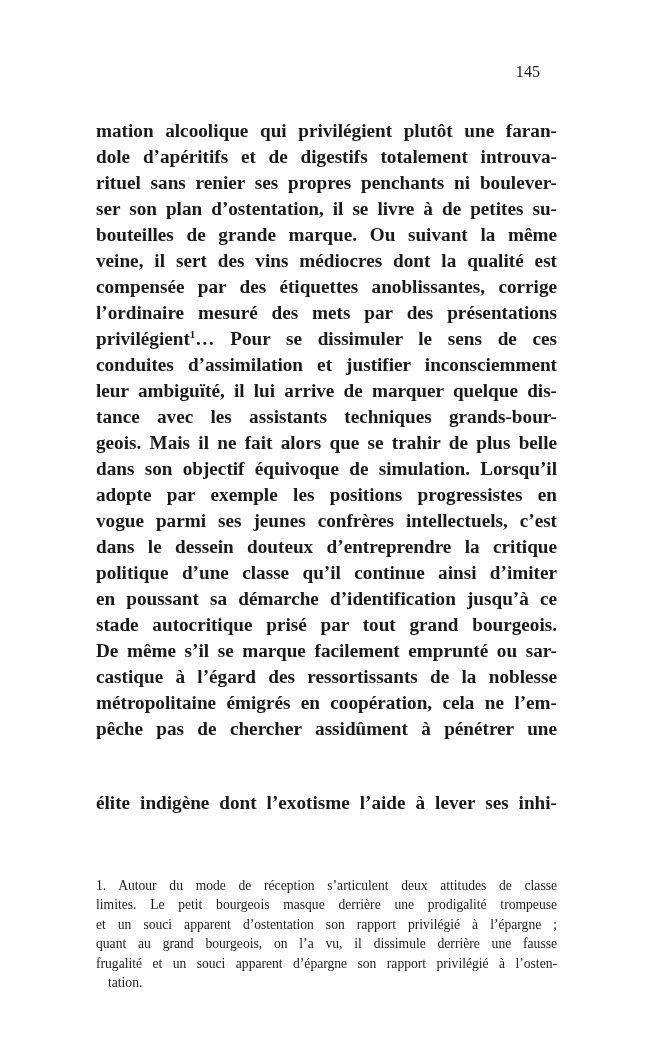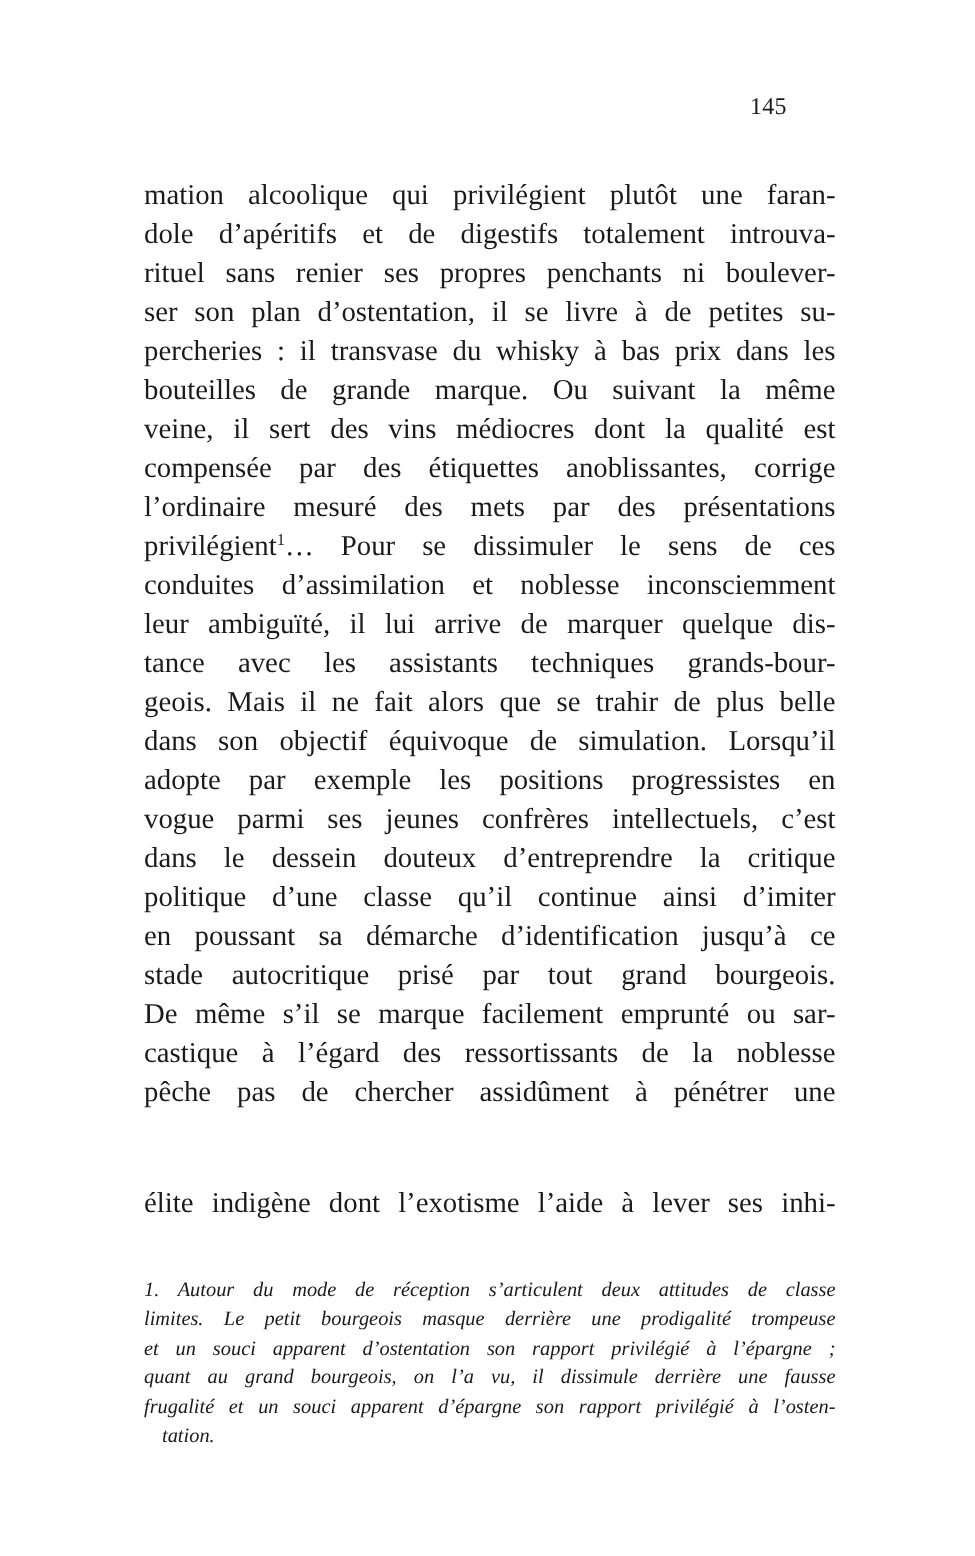--- a/index.html
+++ b/index.html
@@ -13,31 +13,32 @@
       position: relative;
       overflow: hidden;
       color: #1a1a1a;
       font-family: "Liberation Serif", "DejaVu Serif", serif;
     }
     .page-number {
       position: absolute;
       top: 62px;
       left: 500px;
       width: 56px;
-      text-align: left;
+      text-align: center;
       font-size: 16px;
       line-height: 20px;
       letter-spacing: 0.2px;
     }
     .body-text {
       position: absolute;
       top: 118px;
       left: 96px;
       width: 461px;
       margin: 0;
+      font-weight: bold;
     }
     .body-line {
       display: block;
       height: 26px;
       line-height: 26px;
       font-size: 19.2px;
       text-align: justify;
       text-align-last: justify;
       white-space: nowrap;
       overflow: visible;
@@ -46,25 +47,24 @@
       text-align-last: justify;
       margin-top: 48px;
     }
     .body-line sup {
       font-size: 11px;
       line-height: 0;
       vertical-align: 7px;
     }
     .footnote {
       position: absolute;
-      top: 850px;
+      top: 876px;
       left: 96px;
       width: 461px;
       margin: 0;
-      font-style: italic;
     }
     .fn-line {
       display: block;
       height: 19.4px;
       line-height: 19.4px;
       font-size: 13.6px;
       text-align: justify;
       text-align-last: justify;
       white-space: nowrap;
     }
@@ -76,39 +76,39 @@
 </head>
 <body>
 
 <div class="page-number">145</div>
 
 <div class="body-text">
   <span class="body-line">mation alcoolique qui privilégient plutôt une faran-</span>
   <span class="body-line">dole d’apéritifs et de digestifs totalement introuva-</span>
   <span class="body-line">rituel sans renier ses propres penchants ni boulever-</span>
   <span class="body-line">ser son plan d’ostentation, il se livre à de petites su-</span>
-  <span class="body-line">percheries : il transvase du whisky à bas prix dans les</span>
   <span class="body-line">bouteilles de grande marque. Ou suivant la même</span>
   <span class="body-line">veine, il sert des vins médiocres dont la qualité est</span>
   <span class="body-line">compensée par des étiquettes anoblissantes, corrige</span>
   <span class="body-line">l’ordinaire mesuré des mets par des présentations</span>
   <span class="body-line"><span>privilégient</span><sup>1</sup><span>… Pour se dissimuler le sens de ces</span></span>
-  <span class="body-line">conduites d’assimilation et noblesse inconsciemment</span>
+  <span class="body-line">conduites d’assimilation et justifier inconsciemment</span>
   <span class="body-line">leur ambiguïté, il lui arrive de marquer quelque dis-</span>
   <span class="body-line">tance avec les assistants techniques grands-bour-</span>
   <span class="body-line">geois. Mais il ne fait alors que se trahir de plus belle</span>
   <span class="body-line">dans son objectif équivoque de simulation. Lorsqu’il</span>
   <span class="body-line">adopte par exemple les positions progressistes en</span>
   <span class="body-line">vogue parmi ses jeunes confrères intellectuels, c’est</span>
   <span class="body-line">dans le dessein douteux d’entreprendre la critique</span>
   <span class="body-line">politique d’une classe qu’il continue ainsi d’imiter</span>
   <span class="body-line">en poussant sa démarche d’identification jusqu’à ce</span>
   <span class="body-line">stade autocritique prisé par tout grand bourgeois.</span>
   <span class="body-line">De même s’il se marque facilement emprunté ou sar-</span>
   <span class="body-line">castique à l’égard des ressortissants de la noblesse</span>
+  <span class="body-line">métropolitaine émigrés en coopération, cela ne l’em-</span>
   <span class="body-line">pêche pas de chercher assidûment à pénétrer une</span>
   <span class="body-line last">élite indigène dont l’exotisme l’aide à lever ses inhi-</span>
 </div>
 
 <div class="footnote">
   <span class="fn-line">1. Autour du mode de réception s’articulent deux attitudes de classe</span>
   <span class="fn-line">limites. Le petit bourgeois masque derrière une prodigalité trompeuse</span>
   <span class="fn-line">et un souci apparent d’ostentation son rapport privilégié à l’épargne ;</span>
   <span class="fn-line">quant au grand bourgeois, on l’a vu, il dissimule derrière une fausse</span>
   <span class="fn-line">frugalité et un souci apparent d’épargne son rapport privilégié à l’osten-</span>

